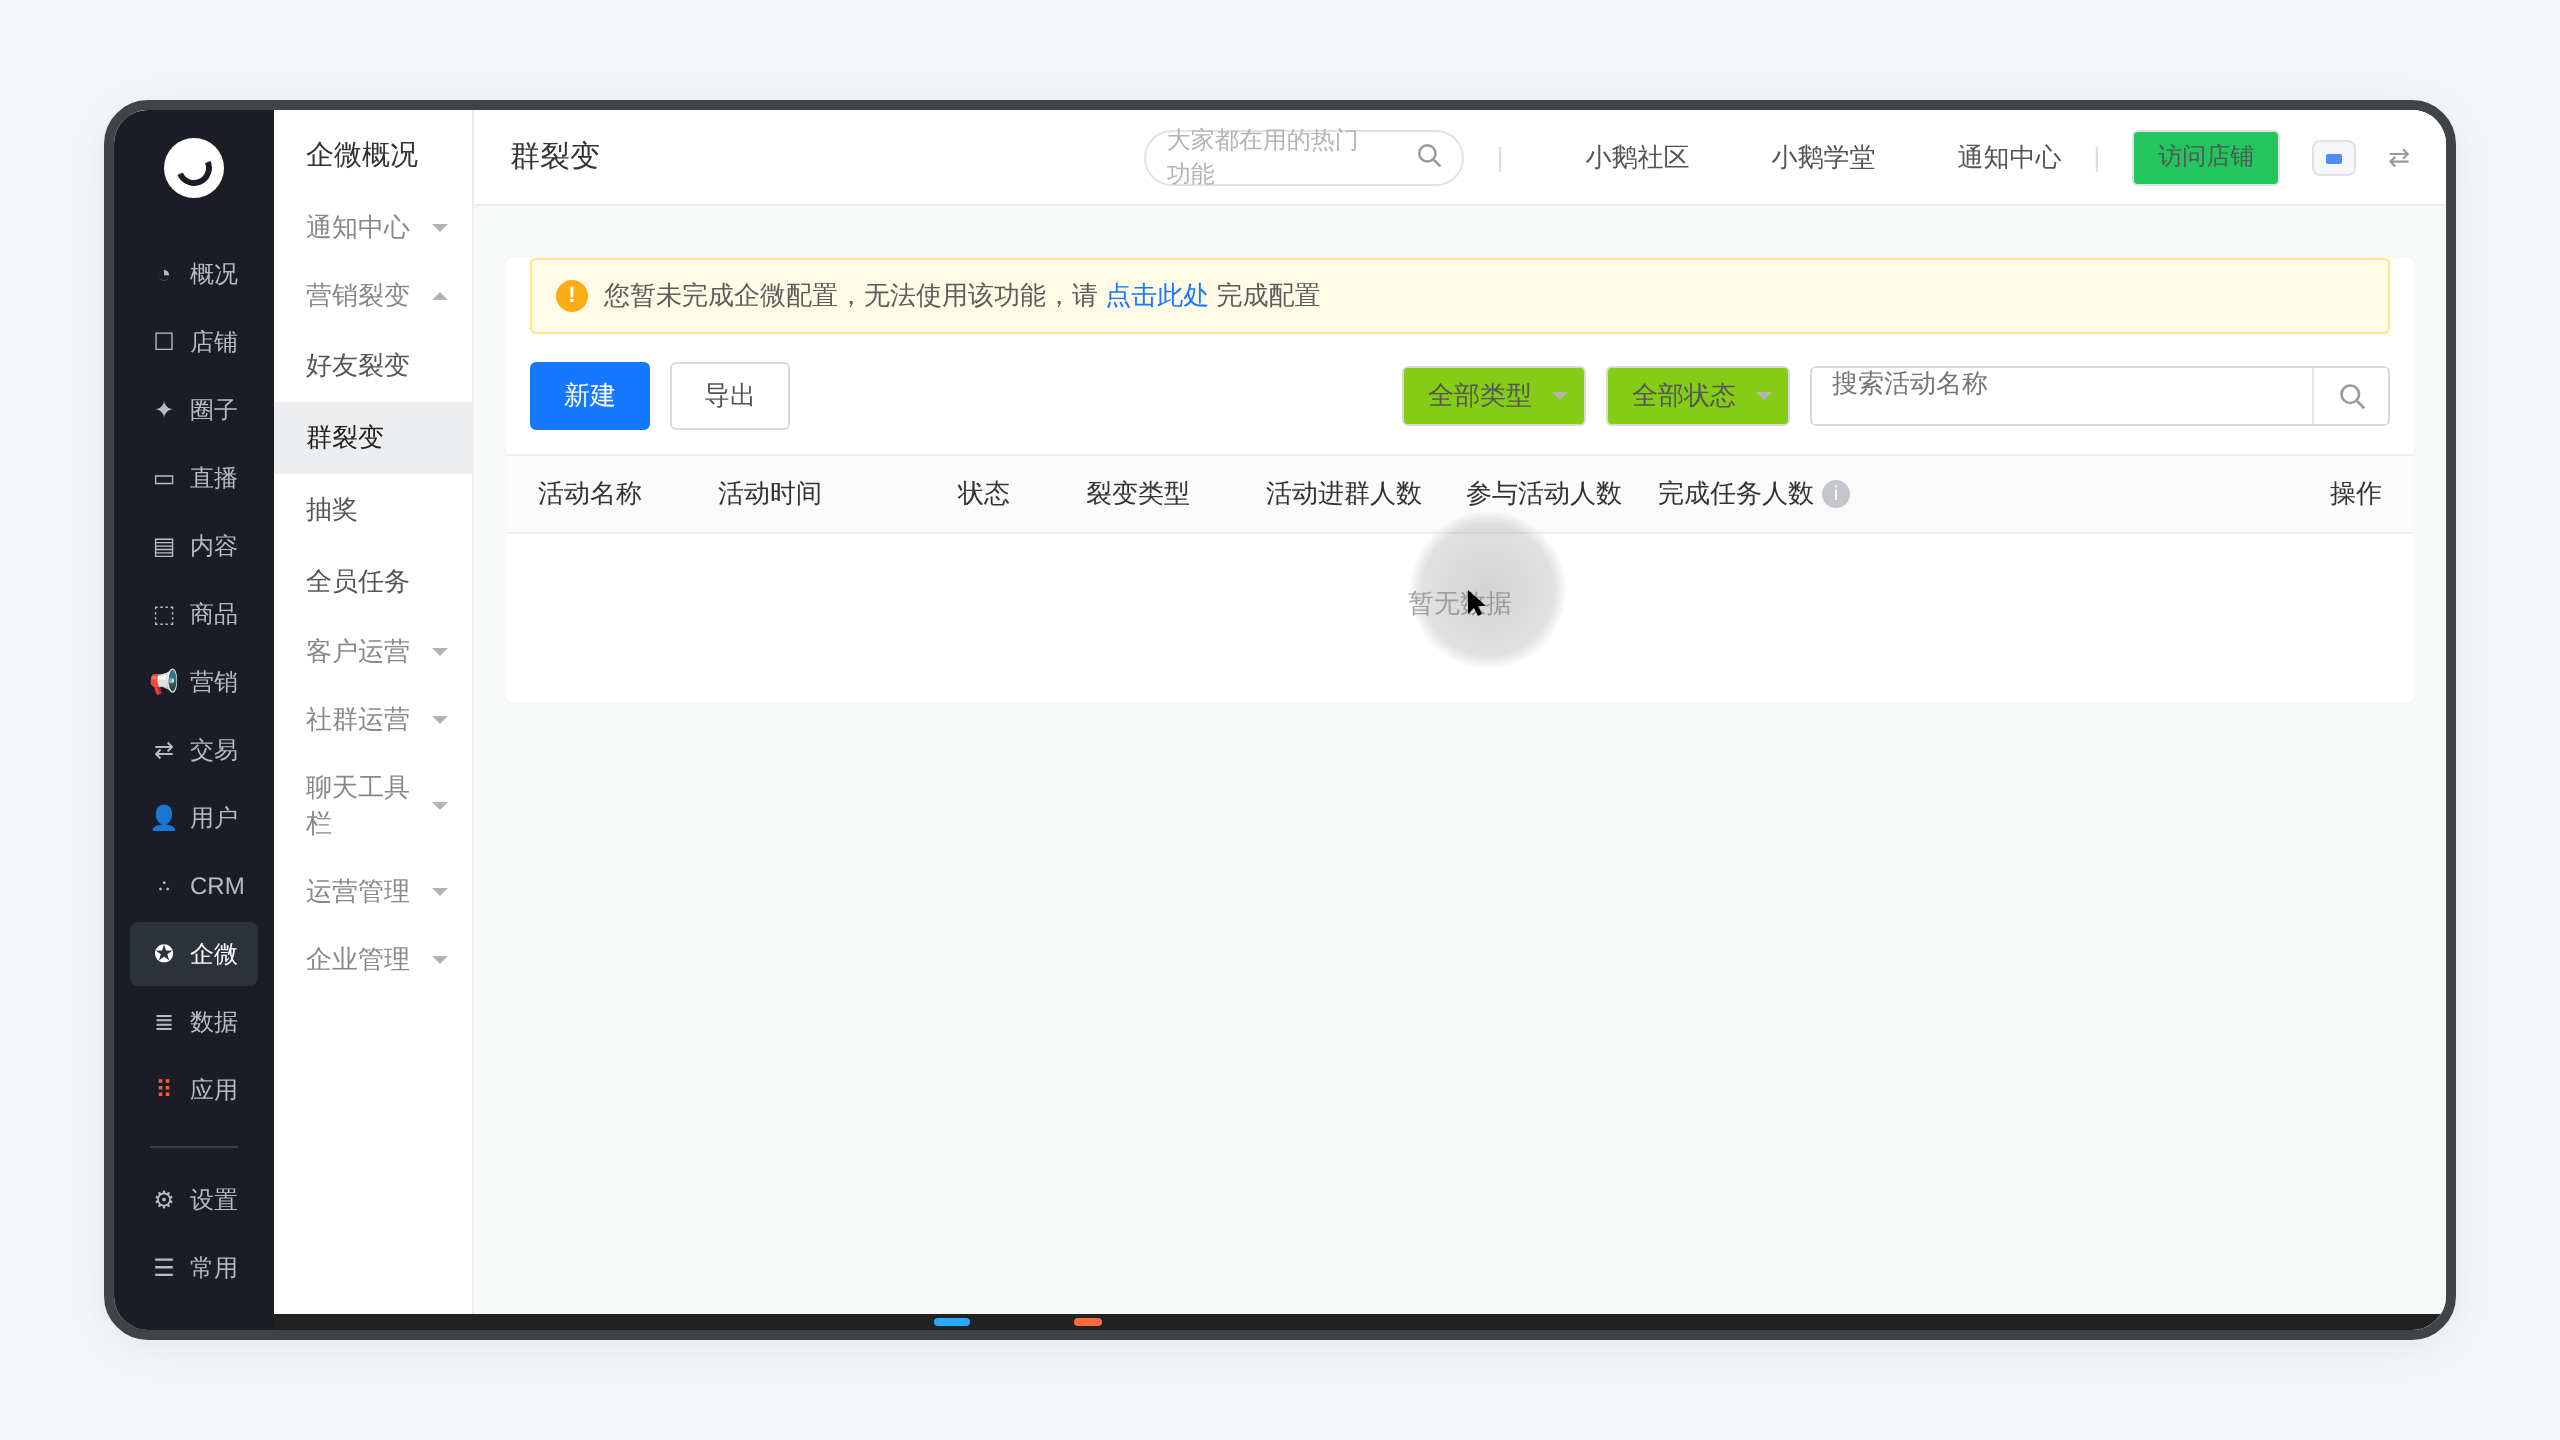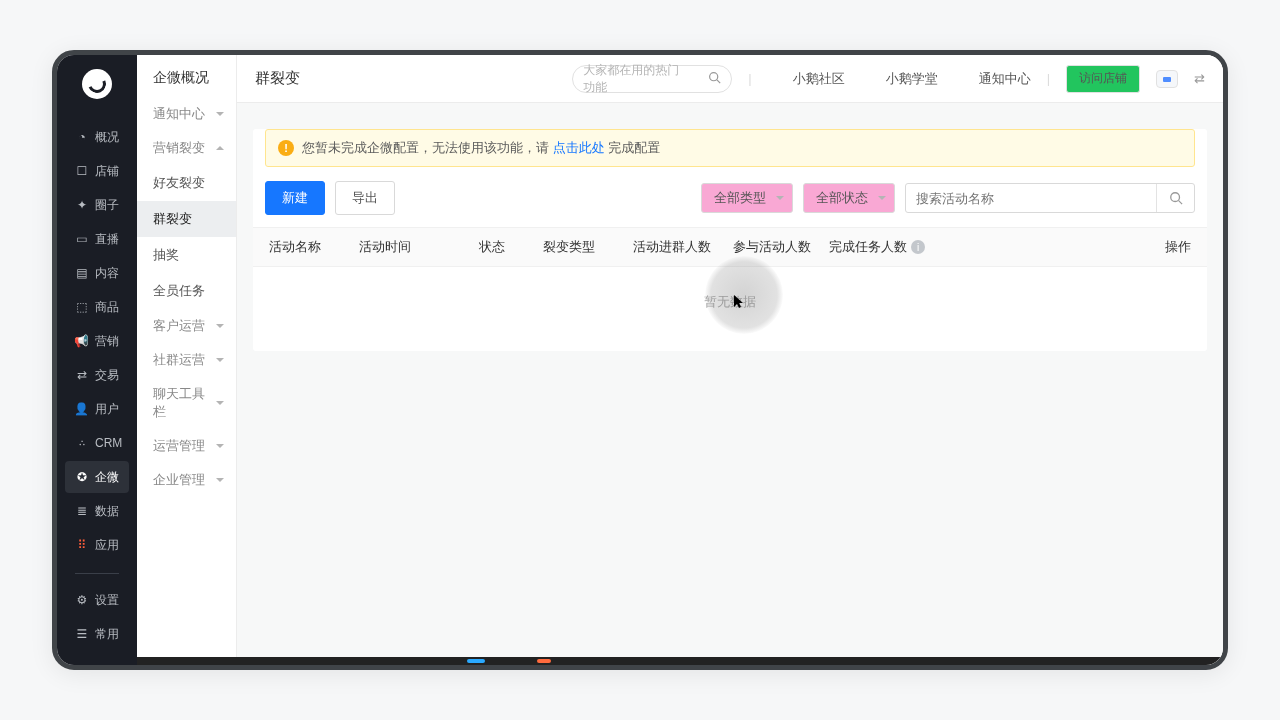--- a/index.html
+++ b/index.html
@@ -218,28 +218,28 @@
   border-radius: 3px; font-size: 13px;
   display:inline-flex;align-items:center;justify-content:center;
   cursor:pointer;
 }
 .btn-primary { background:#1677ff; color:#fff; border:1px solid #1677ff; }
 .btn-default { background:#fff; color:#555; border:1px solid #d9d9d9; }
 .tool-spacer { flex:1; }
 .select {
   height: 30px; min-width:92px;
   border:1px solid #d9d9d9; border-radius:3px;
-  background:#f9a8d4; color:#555; font-size:13px;
+  background:#84cc16; color:#555; font-size:13px;
   display:inline-flex;align-items:center;justify-content:space-between;
   padding: 0 8px 0 12px; gap:10px; cursor:pointer;
 }
 .search-activity {
   width: 290px; height:30px;
   border:1px solid #d9d9d9; border-radius:3px;
-  display:flex;align-items:center;
+  display:flex;align-items:flex-start;
 }
 .search-activity input {
   flex:1; border:none; outline:none; padding:0 10px; font-size:13px; color:#555; background:transparent;
 }
 .search-activity .sbtn {
   width:38px;height:100%;border-left:1px solid #e3e3e3;display:flex;align-items:center;justify-content:center;cursor:pointer;color:#999;
 }
 
 .thead {
   display:flex; background:#fafafa; border-top:1px solid #f0f0f0; border-bottom:1px solid #f0f0f0;

